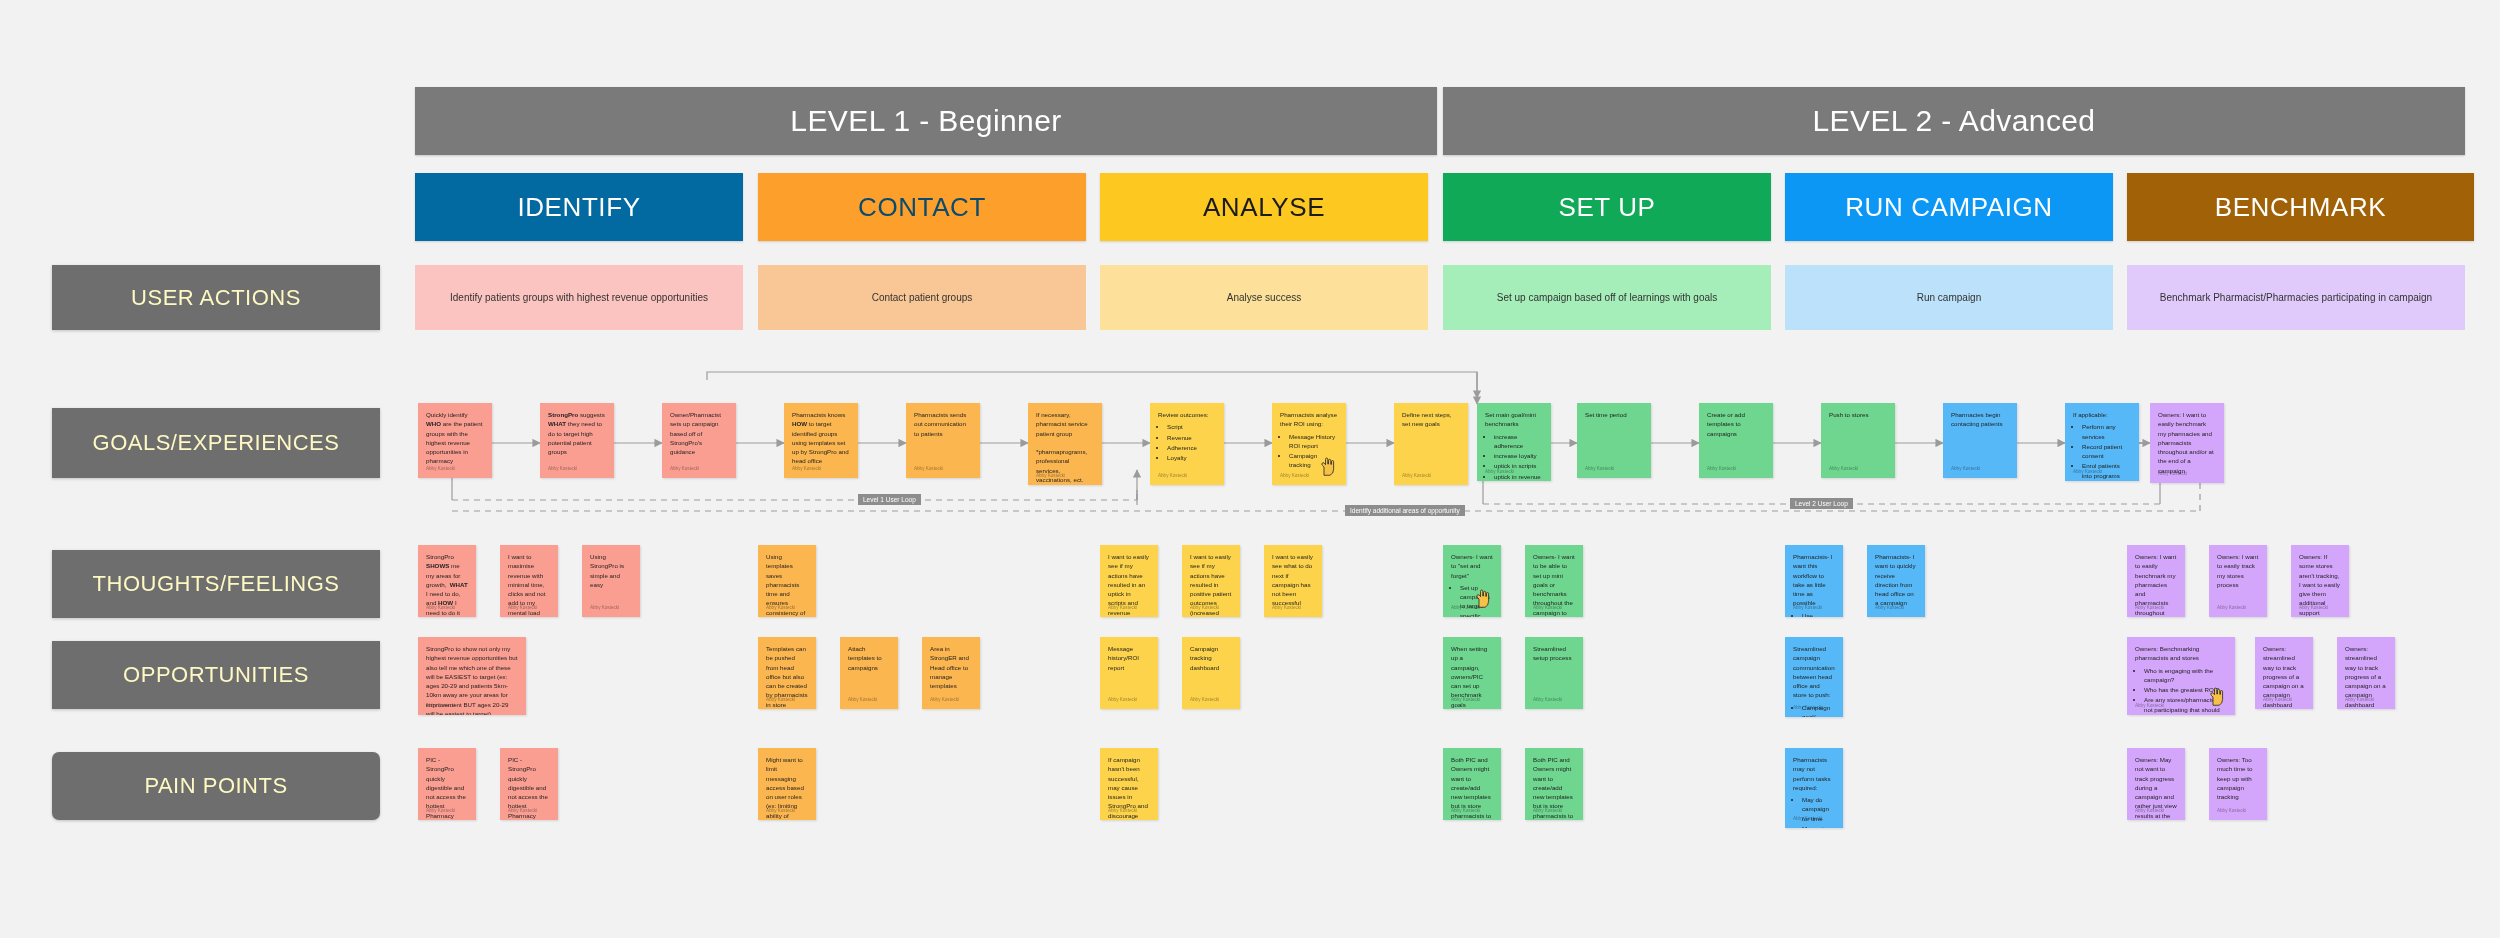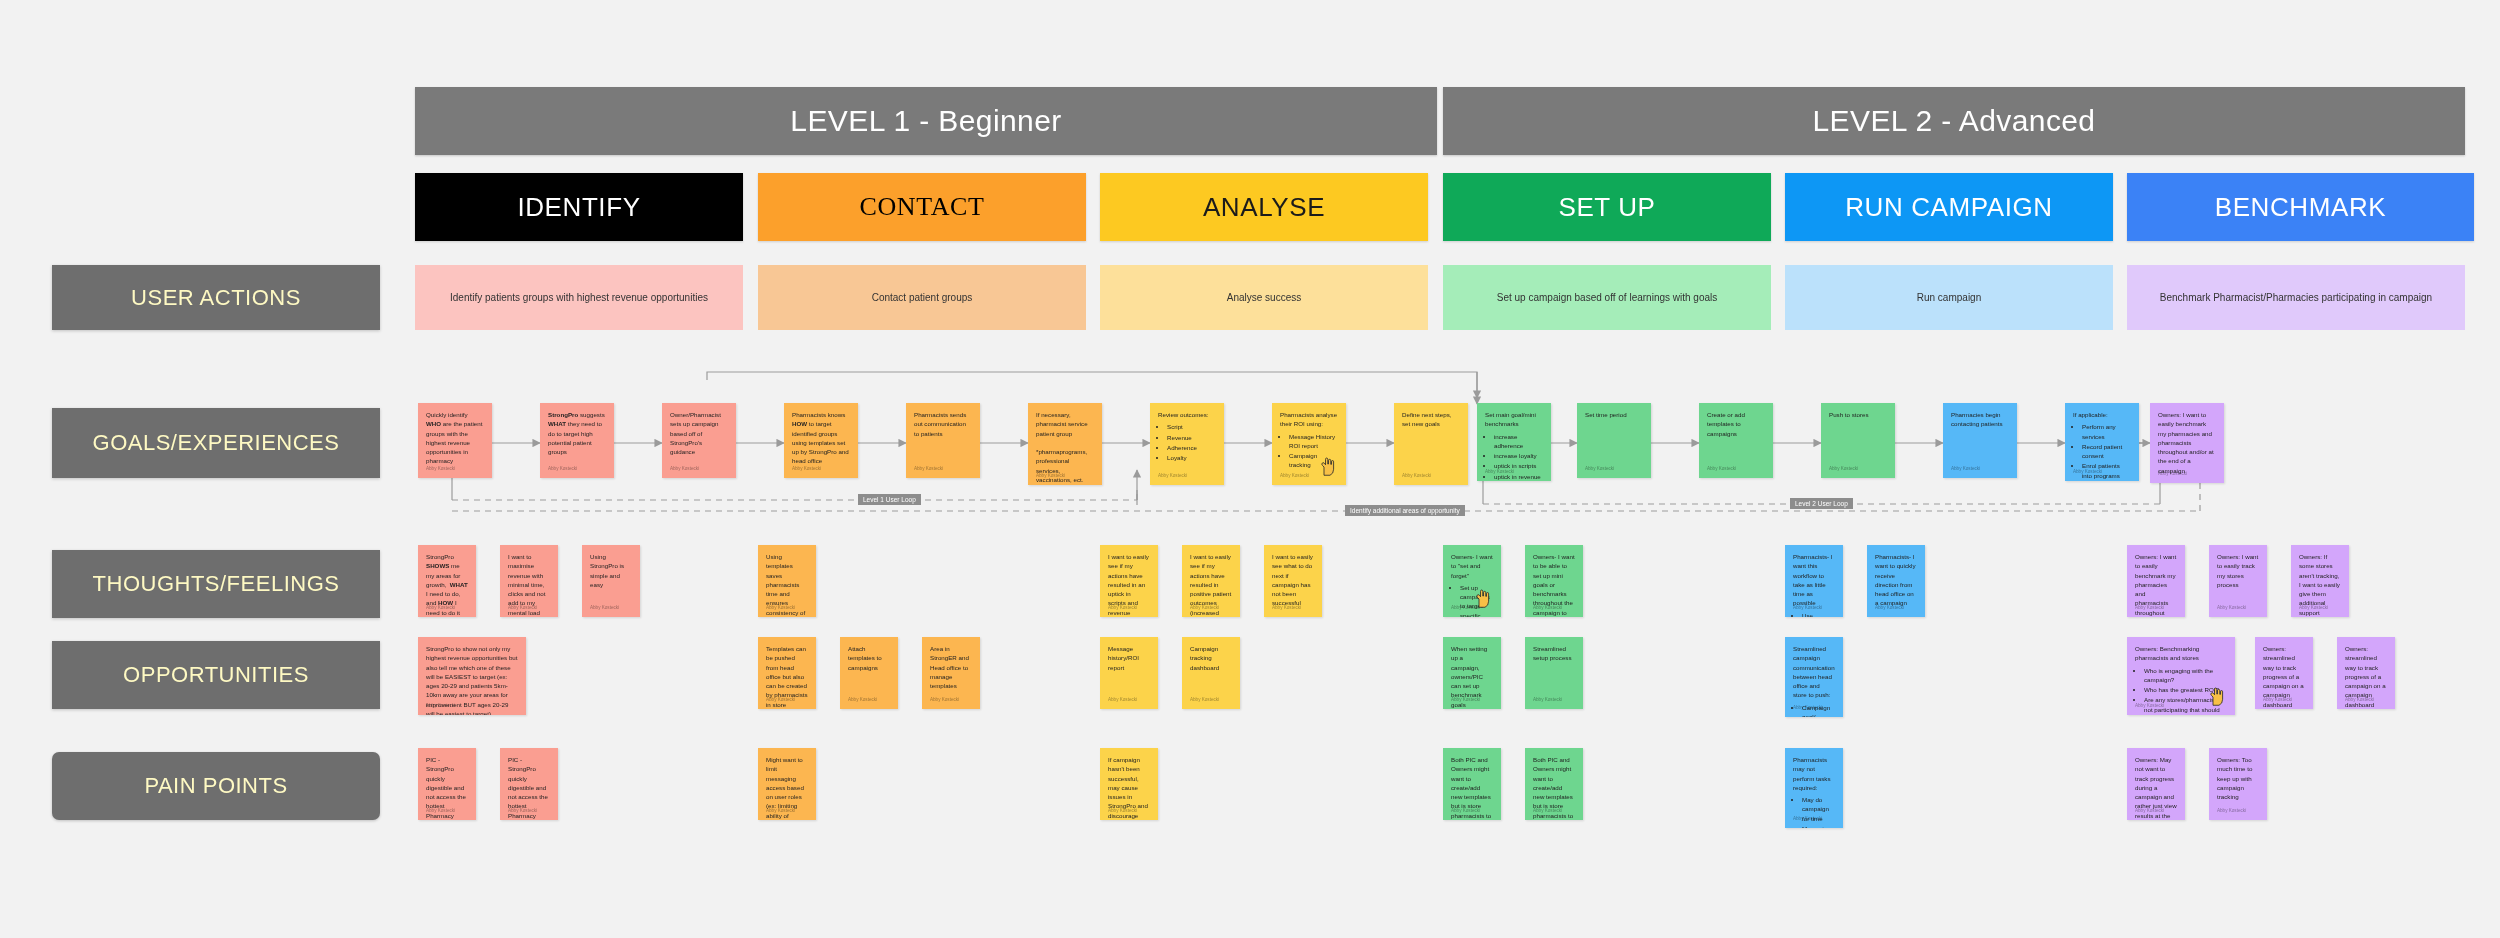--- a/index.html
+++ b/index.html
@@ -178,36 +178,36 @@
     </g>
   </svg>
 
   <div class="level-band" style="left:415px; top:87px; width:1022px; height:68px;">
     <span>LEVEL 1 - Beginner</span>
   </div>
   <div class="level-band" style="left:1443px; top:87px; width:1022px; height:68px;">
     <span>LEVEL 2 - Advanced</span>
   </div>
 
-  <div class="stage" style="left:415px; top:173px; width:328px; height:68px; background:#000000; color:#ffffff;">
+  <div class="stage" style="left:415px; top:173px; width:328px; height:68px; background:#0369a1; color:#ffffff;">
     <span>IDENTIFY</span>
   </div>
-  <div class="stage" style="left:758px; top:173px; width:328px; height:68px; background:#fca02b; color:#000000;font-family:Liberation Serif, serif;">
+  <div class="stage" style="left:758px; top:173px; width:328px; height:68px; background:#fca02b; color:#0c4a6e;">
     <span>CONTACT</span>
   </div>
   <div class="stage" style="left:1100px; top:173px; width:328px; height:68px; background:#fdc921; color:#1b1b1b;">
     <span>ANALYSE</span>
   </div>
   <div class="stage" style="left:1443px; top:173px; width:328px; height:68px; background:#0fa958; color:#ffffff;">
     <span>SET UP</span>
   </div>
   <div class="stage" style="left:1785px; top:173px; width:328px; height:68px; background:#0d97f5; color:#ffffff;">
     <span>RUN CAMPAIGN</span>
   </div>
-  <div class="stage" style="left:2127px; top:173px; width:347px; height:68px; background:#3b82f6; color:#ffffff;">
+  <div class="stage" style="left:2127px; top:173px; width:347px; height:68px; background:#a16207; color:#ffffff;">
     <span>BENCHMARK</span>
   </div>
 
   <div class="rowlabel" style="left:52px; top:265px; width:328px; height:65px;">
     <span>USER ACTIONS</span>
   </div>
   <div class="rowlabel" style="left:52px; top:408px; width:328px; height:70px;">
     <span>GOALS/EXPERIENCES</span>
   </div>
   <div class="rowlabel" style="left:52px; top:550px; width:328px; height:68px;">

